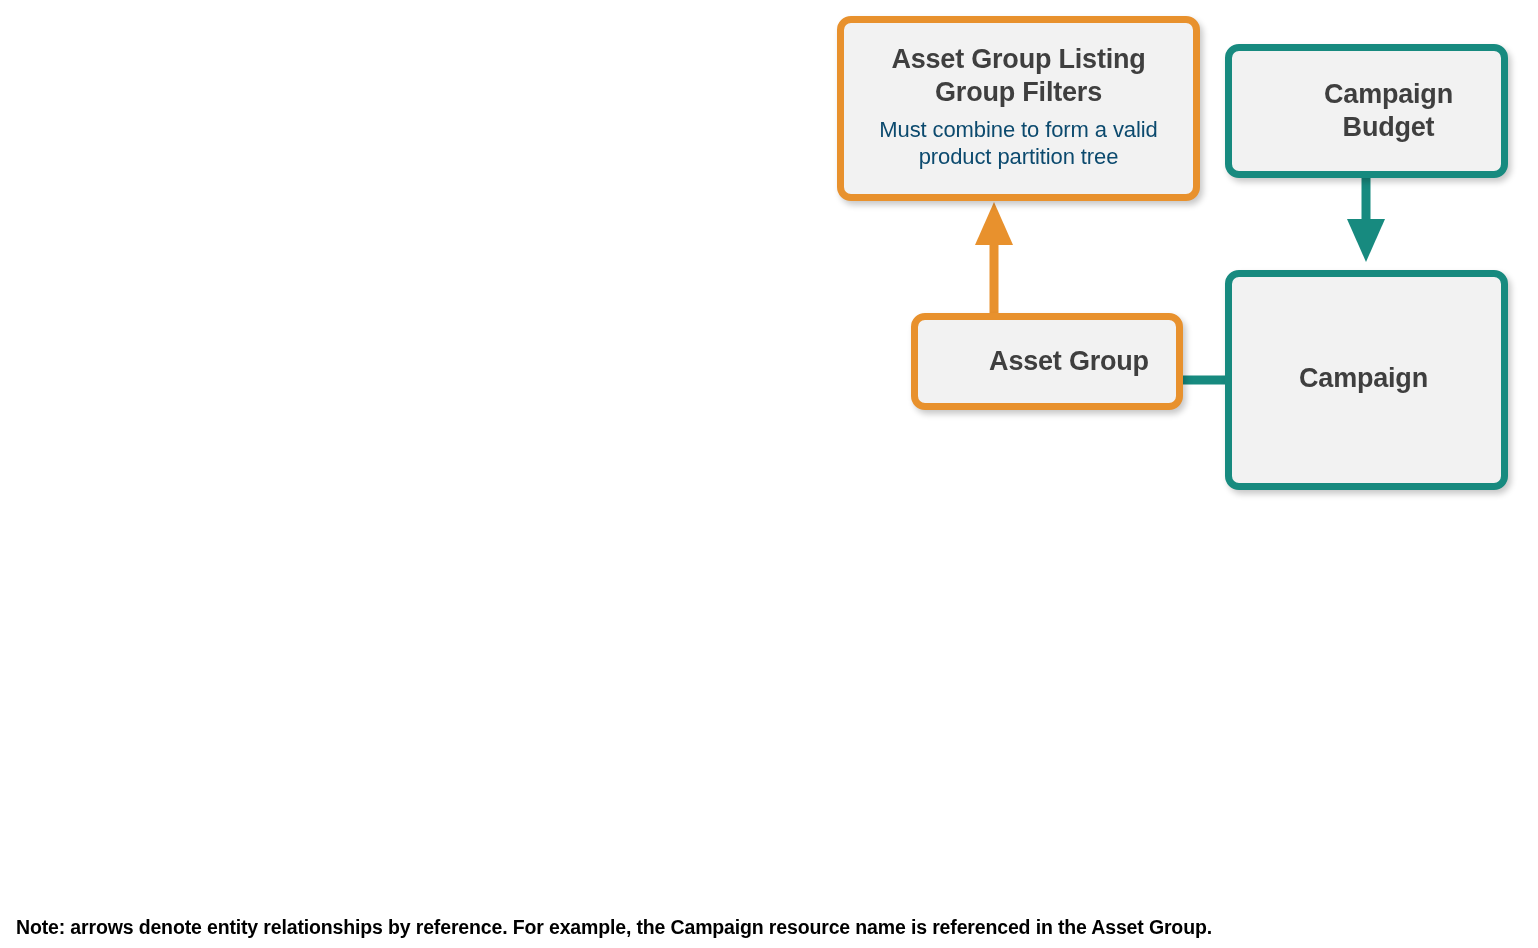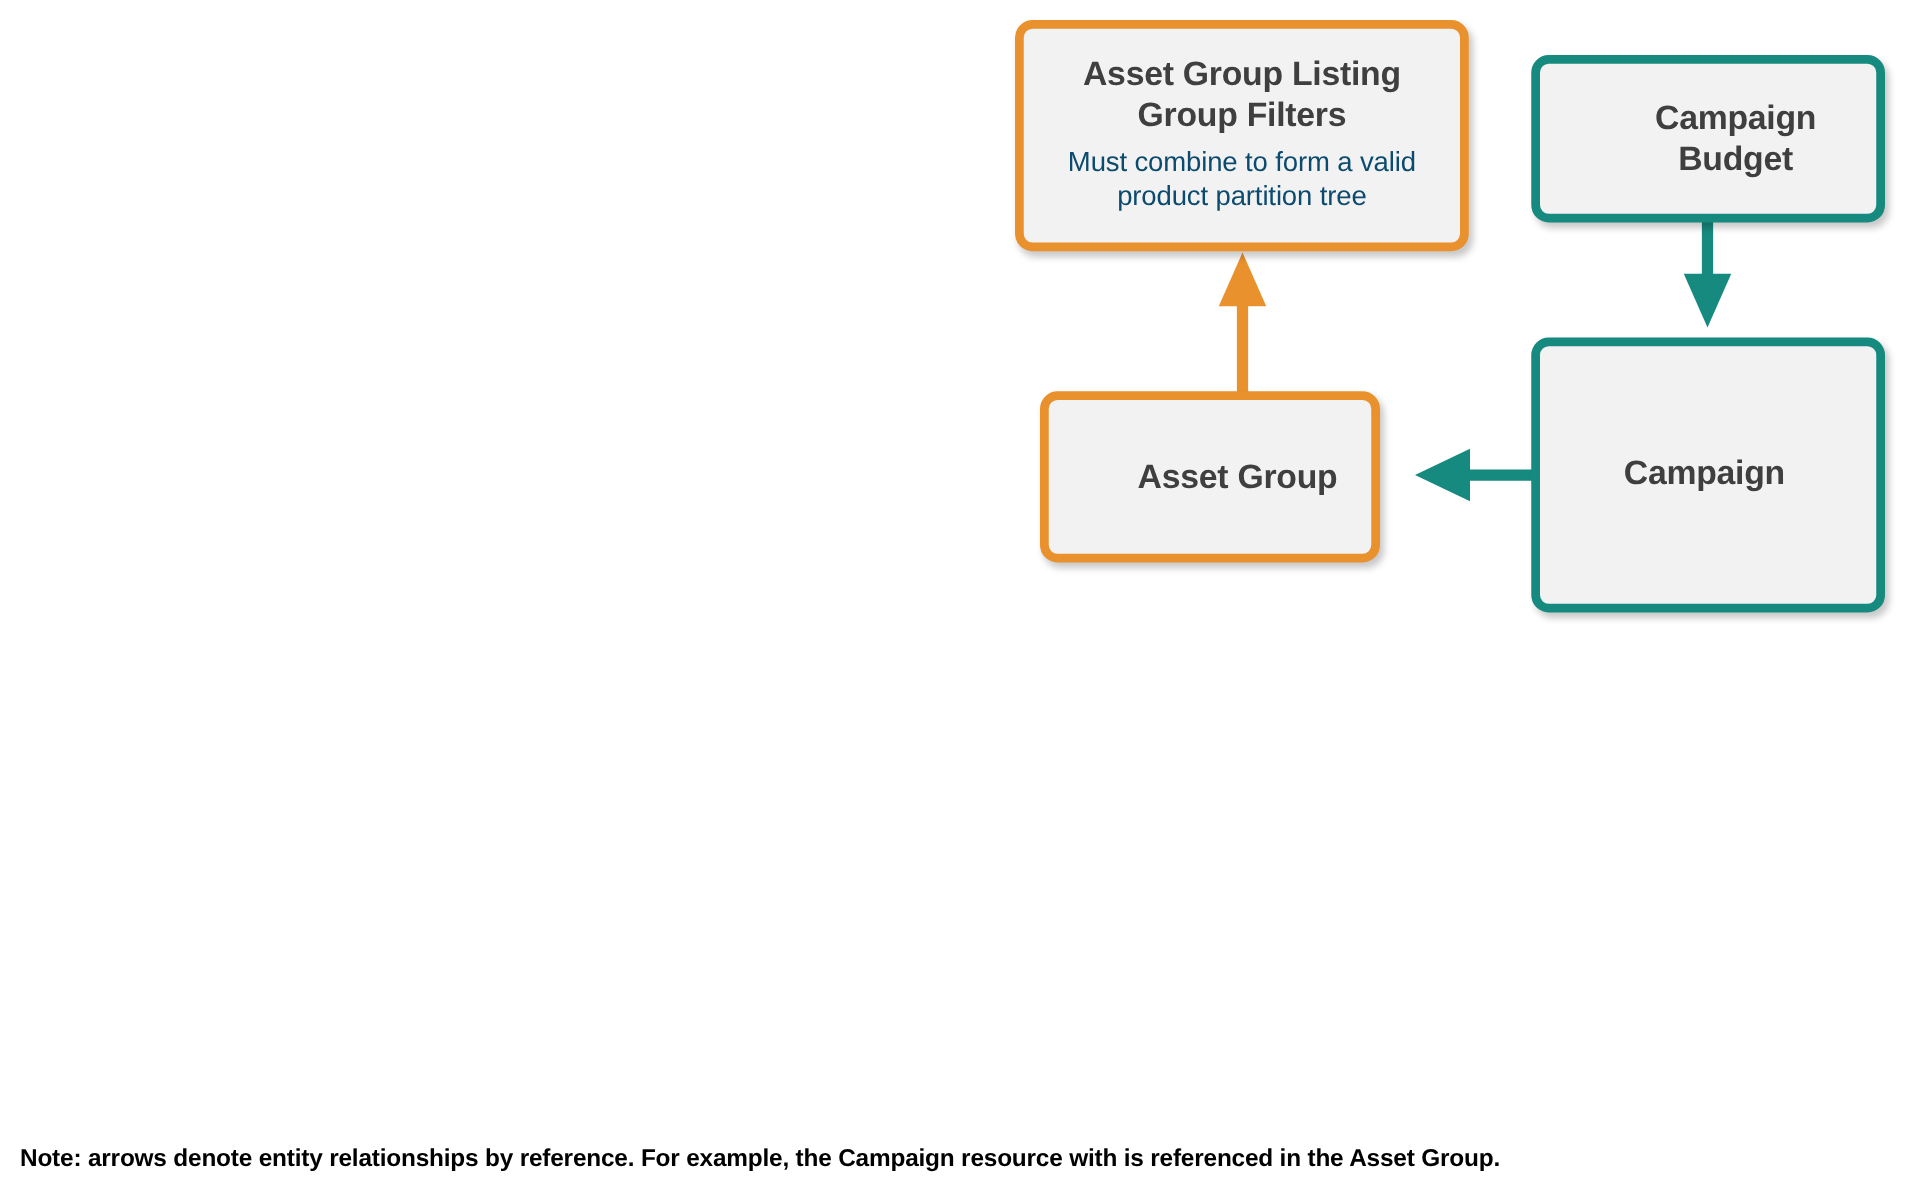--- a/index.html
+++ b/index.html
@@ -34,21 +34,21 @@
     border-radius: 14px;
     display: flex;
     flex-direction: column;
     align-items: center;
     justify-content: center;
     text-align: center;
     box-shadow: 3px 4px 6px rgba(0, 0, 0, 0.22);
     z-index: 3;
     padding-left: 44px;
   }
-  .node.orange { border-color: #e8912d; }
+  .node.orange { border-color: #e8912d; margin-left: 25px; }
   .node.teal   { border-color: #178a7f; }
 
   .node-title {
     font-size: 27px;
     font-weight: bold;
     color: #3f3f3f;
     line-height: 1.22;
     letter-spacing: -0.2px;
   }
   .node-desc {
@@ -64,22 +64,22 @@
   #node-aglgf {
     left: 812px;  top: 16px;
     width: 363px; height: 185px;
     padding: 6px 14px 10px 14px;
   }
   #node-campaign-budget {
     left: 1225px; top: 44px;
     width: 283px; height: 134px;
   }
   #node-asset-group {
-    left: 832px;  top: 313px;
-    width: 272px; height: 137px;
+    left: 886px;  top: 313px;
+    width: 272px; height: 97px;
   }
   #node-campaign {
     left: 1225px; top: 270px;
     width: 283px; height: 220px;
     padding: 4px 16px 8px 10px;
   }
 
   
   #connectors {
     position: absolute;
@@ -135,15 +135,15 @@
   </div>
 
   <div id="node-asset-group" class="node orange">
     <div class="node-title">Asset Group</div>
   </div>
 
   <div id="node-campaign" class="node teal">
     <div class="node-title">Campaign</div>
   </div>
 
-  <div id="footnote">Note: arrows denote entity relationships by reference. For example, the Campaign resource with is referenced in the Asset Group.</div>
+  <div id="footnote">Note: arrows denote entity relationships by reference. For example, the Campaign resource name is referenced in the Asset Group.</div>
 
 </div>
 
 </body></html>

